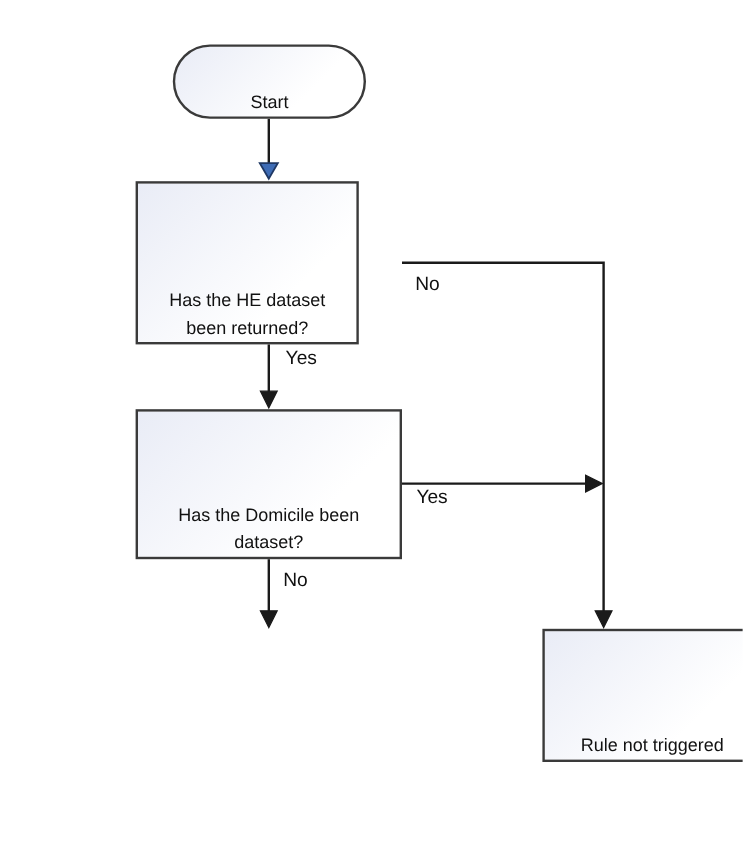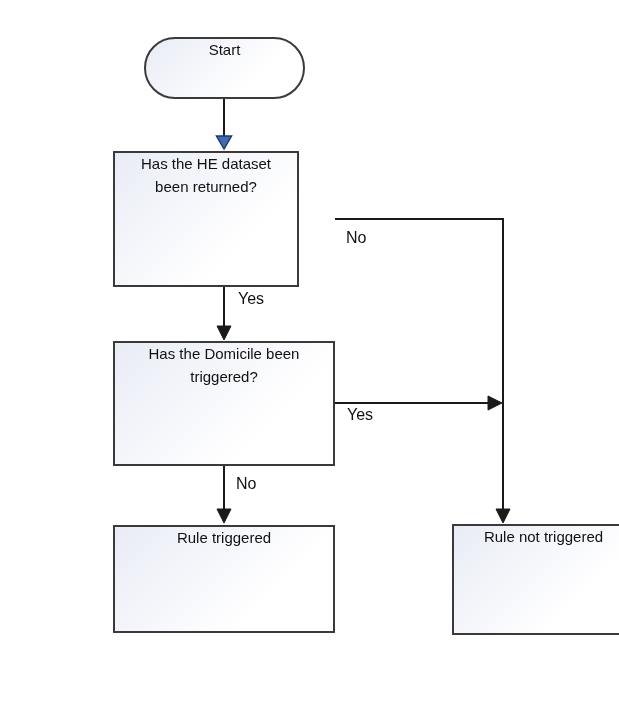--- a/index.html
+++ b/index.html
@@ -34,21 +34,21 @@
     stroke-width: 1;
   }
   .connector-layer polygon.blue-head {
     fill: var(--blue-arrow-fill, #3e6cb5);
     stroke: var(--blue-arrow-border, #1f3864);
     stroke-width: 1.5;
   }
   .node {
     position: absolute;
     display: flex;
-    align-items: flex-start;
+    align-items: flex-end;
     justify-content: center;
     text-align: center;
     box-sizing: border-box;
     background: linear-gradient(135deg, var(--node-fill-start, #e9ecf6) 0%, var(--node-fill-end, #ffffff) 70%);
     border: 2px solid var(--node-border, #3a3a3a);
     color: var(--text, #111111);
     font-size: 15px;
     line-height: 1.5;
     white-space: pre-line;
   }
@@ -89,26 +89,23 @@
     <span>Start</span>
   </div>
 
   <div class="node" style="left:113px; top:151px; width:186px; height:136px;">
     <span>Has the HE dataset
 been returned?</span>
   </div>
 
   <div class="node" style="left:113px; top:341px; width:222px; height:125px;">
     <span>Has the Domicile been
-triggered?</span>
+dataset?</span>
   </div>
 
-  <div class="node" style="left:113px; top:525px; width:222px; height:108px;">
-    <span>Rule triggered</span>
-  </div>
 
   <div class="node" style="left:412px; top:524px; width:183px; height:111px;margin-left:40px;">
     <span>Rule not triggered</span>
   </div>
 
   <div class="edge-label" style="left:346px; top:228px;">No</div>
 
   <div class="edge-label" style="left:238px; top:289px;">Yes</div>
 
   <div class="edge-label" style="left:347px; top:405px;">Yes</div>

